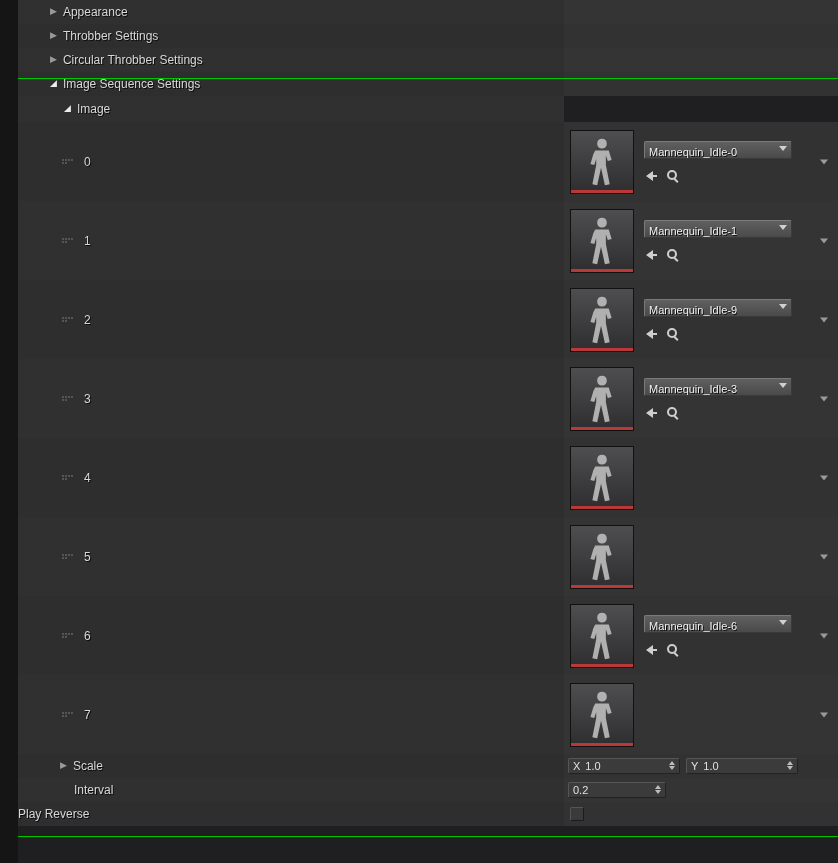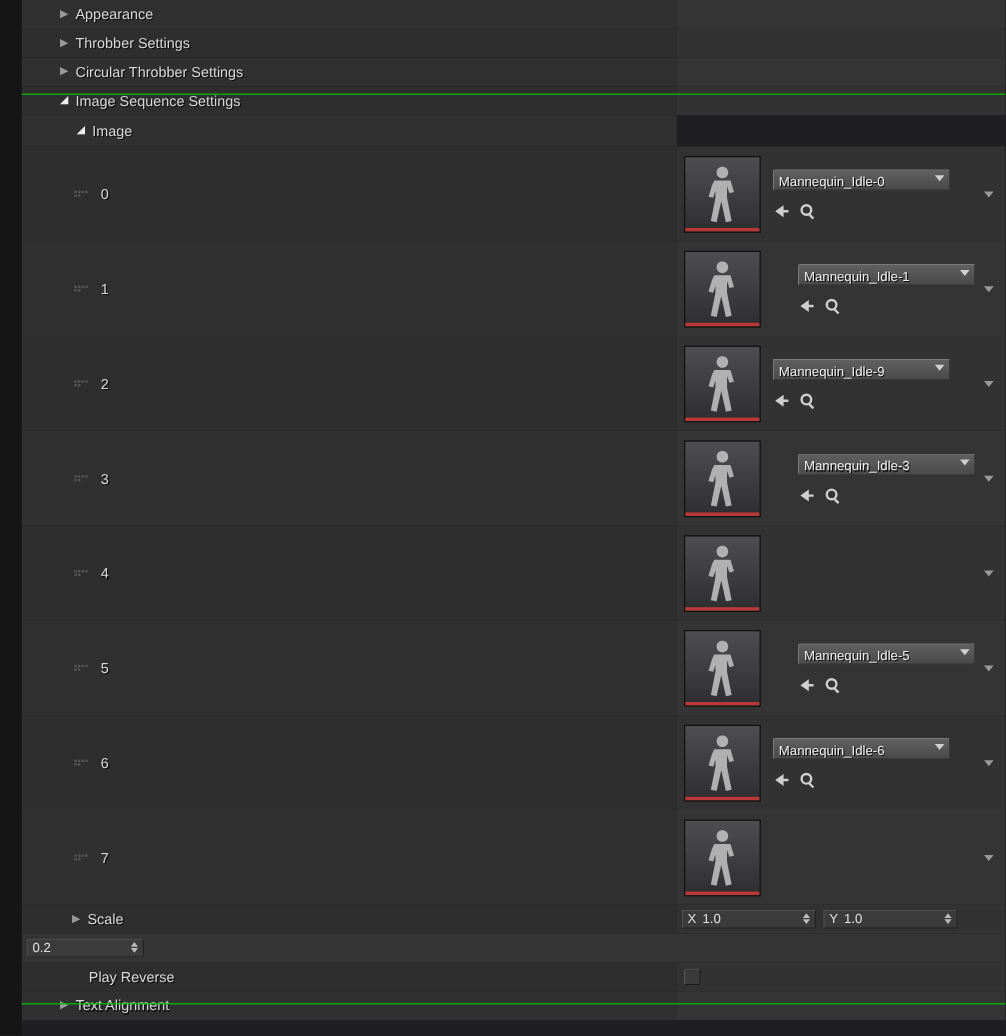--- a/index.html
+++ b/index.html
@@ -22,21 +22,21 @@
   }
   html,body{margin:0;padding:0;background:var(--bg);width:838px;height:863px;overflow:hidden;
     font-family:"Segoe UI",Arial,sans-serif;font-size:12px;color:var(--text);}
   .root{width:838px;height:863px;position:relative;}
   .rail{position:absolute;left:0;top:0;width:18px;height:100%;background:#151516;z-index:5;}
   .cols{position:absolute;left:18px;top:0;right:0;bottom:0;}
   .row{display:flex;align-items:center;}
   .lcell{width:546px;box-sizing:border-box;flex:0 0 546px;height:100%;display:flex;align-items:center;}
   .rcell{flex:1;height:100%;display:flex;align-items:center;box-sizing:border-box;position:relative;}
   .alt0 .lcell{background:var(--row-l);}
-  .alt0 .rcell{background:var(--row-r);gap:21px;}
+  .alt0 .rcell{background:var(--row-r);}
   .alt1 .lcell{background:var(--row-l-alt);}
   .alt1 .rcell{background:var(--row-r-alt);}
 
   .tri{display:inline-block;color:#9a9a9a;font-size:9px;line-height:1;transform:translateY(-1px);margin-right:6px;}
   .tri.open{color:#ededed;}
   .lbl{color:var(--text);font-size:12px;line-height:1;text-shadow:1px 1px 0 var(--shadow);white-space:nowrap;}
 
   .hr-green{position:absolute;left:0;right:0;height:1px;background:var(--green);z-index:10;}
 
   .grip{width:12px;display:flex;flex-wrap:wrap;align-content:center;gap:1px;height:14px;margin-right:10px;margin-left:44px;}
@@ -336,39 +336,20 @@
             <i></i>
           </span>
         <span class="lbl">5</span>
         </div>
       <div class="rcell">
         <div class="thumb">
             <svg viewBox="0 0 50 56">
               <path fill="#bdbdbd" d="M25 4c3 0 5 2 5 5s-2 5-5 5-5-2-5-5 2-5 5-5zm-7 12h14l3 10-4 1-2-6v10l4 20-5 1-4-18-4 18-5-1 4-20V25l-2 6-4-1 3-10z"></path>
             </svg>
           </div>
-        <div class="valcol">
-          <div class="drop">
-              <span class="dt">Mannequin_Idle-5</span>
-              <span class="cv"></span>
-            </div>
-          <div class="iconbar">
-              <span class="ico">
-                <svg viewBox="0 0 14 14">
-                  <path fill="#cfcfcf" d="M9 2v4h4v2H9v4L2 7z"></path>
-                </svg>
-              </span>
-              <span class="ico">
-                <svg viewBox="0 0 14 14">
-                  <circle cx="6" cy="6" r="4" fill="none" stroke="#cfcfcf" stroke-width="2"></circle>
-                  <rect x="9" y="9" width="5" height="2" transform="rotate(45 9 9)" fill="#cfcfcf"></rect>
-                </svg>
-              </span>
-            </div>
-        </div>
         <div class="side-cv">
             <div class="cv"></div>
           </div>
       </div>
     </div>
 
     <div class="row alt1" style="height:79px">
       <div class="lcell">
           <span class="grip">
             <i></i>
@@ -454,44 +435,40 @@
           <span>1.0</span>
           <span class="sarrows">
               <i class="up"></i>
               <i class="dn"></i>
             </span>
         </div>
       </div>
     </div>
 
     <div class="row alt0" style="height:24px">
+      <div class="lcell" style="padding-left:56px">
+        <span class="lbl">Interval</span>
+      </div>
       <div class="rcell" style="padding-left:4px">
         <div class="spin" style="width:98px">
           <span>0.2</span>
           <span class="sarrows">
               <i class="up"></i>
               <i class="dn"></i>
             </span>
         </div>
       </div>
     </div>
 
     <div class="row alt1" style="height:24px">
-      <div class="lcell" style="padding-left:56px">
+      <div class="lcell" style="">
         <span class="lbl">Play Reverse</span>
       </div>
       <div class="rcell">
         <div class="chk"></div>
       </div>
     </div>
 
     <div class="hr-green" style="top:836px"></div>
 
-    <div class="row alt0" style="height:24px">
-      <div class="lcell" style="padding-left:32px">
-        <span class="tri">▶</span>
-        <span class="lbl">Text Alignment</span>
-      </div>
-        <div class="rcell"></div>
-    </div>
 
   </div>
 </div>
 
 </body></html>

